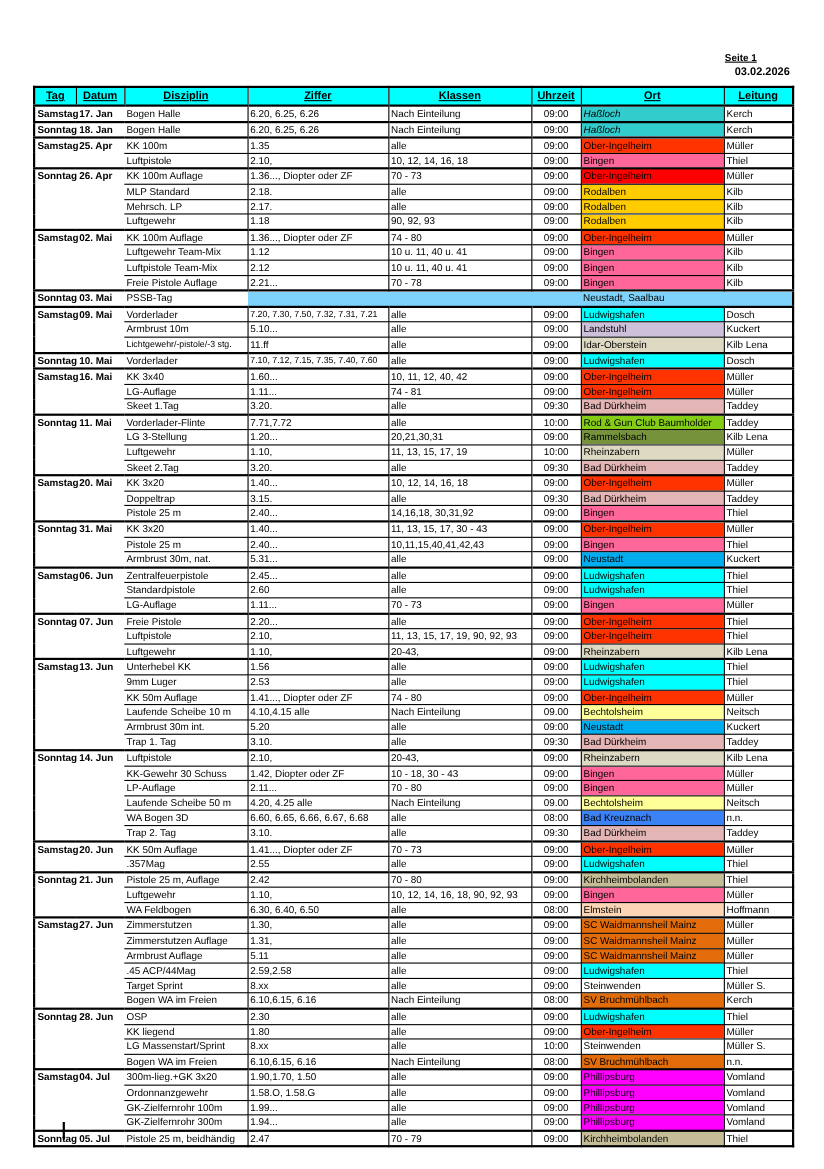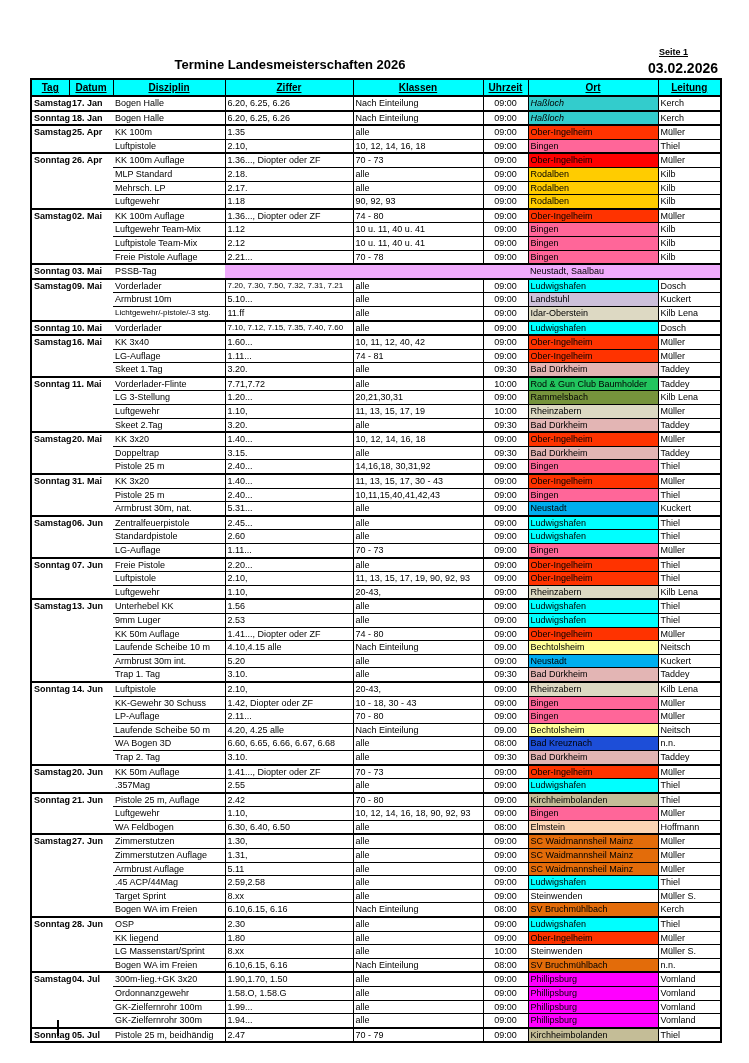--- a/index.html
+++ b/index.html
@@ -4,21 +4,21 @@
 <style>
   html,body{margin:0;padding:0;background:#fff;}
   .page{position:relative;width:749px;height:1063px;background:#ffffff;
         font-family:"Liberation Sans",sans-serif;color:#000;overflow:hidden;}
   .doc-title{position:absolute;top:21px;left:0;width:100%;text-align:center;
              font-size:12.5px;font-weight:bold;text-decoration:underline;}
   .seite{position:absolute;top:47px;right:61px;font-size:9px;font-weight:bold;
          text-decoration:underline;}
   .subtitle{position:absolute;top:57px;left:100px;width:380px;text-align:center;
             font-size:13px;font-weight:bold;}
-  .doc-date{position:absolute;top:60px;right:31px;font-size:14px;font-weight:bold;}
+  .doc-date{position:absolute;top:60px;right:31px;font-size:10px;font-weight:bold;}
   table.sched{position:absolute;top:78px;left:30px;width:690px;
               border-collapse:collapse;table-layout:fixed;border:2.5px solid #000;}
   th{background:#00FFFF;border:1.3px solid #000;border-bottom:2px solid #000;
      font-size:10px;font-weight:bold;text-decoration:underline;height:13px;
      padding:1px 0;text-align:center;overflow:hidden;}
   td{height:12.6px;line-height:12.6px;font-size:9px;padding:0 2px;
      border-bottom:1px solid #000;overflow:hidden;white-space:nowrap;}
   tr.gs td{border-top:2.2px solid #000;}
   .c-td{vertical-align:top;font-weight:bold;border-right:none;padding-left:2px;}
   .c-td .tg{display:inline-block;width:38px;}
@@ -30,21 +30,20 @@
   .c-merged{background:#EFEFEF;padding-left:305px;}
   .xs{font-size:8px;}
   .it{font-style:italic;}
   .stub{position:absolute;left:57px;top:1020px;width:1.5px;height:16px;background:#000;}
 </style>
 </head>
 <body>
 
 <div class="page">
   <div class="seite">Seite 1</div>
-  <div class="subtitle">Termine Landesmeisterschaften 2026</div>
   <div class="doc-date">03.02.2026</div>
 
   <table class="sched">
     <colgroup>
       <col style="width:38px">
         <col style="width:44px">
         <col style="width:112px">
       <col style="width:128px">
         <col style="width:130px">
         <col style="width:45px">
@@ -161,21 +160,21 @@
           <td class="c-dis">Freie Pistole Auflage</td>
           <td class="c-zif">2.21...</td>
           <td class="c-kla">70 - 78</td>
           <td class="c-uhr">09:00</td>
           <td class="c-ort" style="background: rgb(255, 102, 153);">Bingen</td>
           <td class="c-lei">Kilb</td>
         </tr>
         <tr class="gs">
           <td colspan="2" rowspan="1" class="c-td"><span class="tg">Sonntag</span><span class="dt">03. Mai</span></td>
           <td class="c-dis no-r">PSSB-Tag</td>
-          <td class="c-merged" colspan="5" style="background: #f0abfc;">Neustadt, Saalbau</td>
+          <td class="c-merged" colspan="5" style="background: #7dd3fc;">Neustadt, Saalbau</td>
         </tr>
         <tr class="gs">
           <td colspan="2" rowspan="3" class="c-td"><span class="tg">Samstag</span><span class="dt">09. Mai</span></td>
           <td class="c-dis">Vorderlader</td>
           <td class="c-zif xs">7.20, 7.30, 7.50, 7.32, 7.31, 7.21</td>
           <td class="c-kla">alle</td>
           <td class="c-uhr">09:00</td>
           <td class="c-ort" style="background: rgb(0, 255, 255);">Ludwigshafen</td>
           <td class="c-lei">Dosch</td>
         </tr>
@@ -228,21 +227,21 @@
           <td class="c-uhr">09:30</td>
           <td class="c-ort" style="background: rgb(227, 181, 180);">Bad Dürkheim</td>
           <td class="c-lei">Taddey</td>
         </tr>
         <tr class="gs">
           <td colspan="2" rowspan="4" class="c-td"><span class="tg">Sonntag</span><span class="dt">11. Mai</span></td>
           <td class="c-dis">Vorderlader-Flinte</td>
           <td class="c-zif">7.71,7.72</td>
           <td class="c-kla">alle</td>
           <td class="c-uhr">10:00</td>
-          <td class="c-ort" style="background: #22c55e;">Rod &amp; Gun Club Baumholder</td>
+          <td class="c-ort" style="background: #84cc16;">Rod &amp; Gun Club Baumholder</td>
           <td class="c-lei">Taddey</td>
         </tr>
         <tr>
           <td class="c-dis">LG 3-Stellung</td>
           <td class="c-zif">1.20...</td>
           <td class="c-kla">20,21,30,31</td>
           <td class="c-uhr">09:00</td>
           <td class="c-ort" style="background: rgb(118, 147, 60);">Rammelsbach</td>
           <td class="c-lei">Kilb Lena</td>
         </tr>
@@ -442,21 +441,21 @@
           <td class="c-kla">Nach Einteilung</td>
           <td class="c-uhr">09.00</td>
           <td class="c-ort" style="background: rgb(255, 255, 153);">Bechtolsheim</td>
           <td class="c-lei">Neitsch</td>
         </tr>
         <tr>
           <td class="c-dis">WA Bogen 3D</td>
           <td class="c-zif">6.60, 6.65, 6.66, 6.67, 6.68</td>
           <td class="c-kla">alle</td>
           <td class="c-uhr">08:00</td>
-          <td class="c-ort" style="background: #1d4ed8;">Bad Kreuznach</td>
+          <td class="c-ort" style="background: #3b82f6;">Bad Kreuznach</td>
           <td class="c-lei">n.n.</td>
         </tr>
         <tr>
           <td class="c-dis">Trap 2. Tag</td>
           <td class="c-zif">3.10.</td>
           <td class="c-kla">alle</td>
           <td class="c-uhr">09:30</td>
           <td class="c-ort" style="background: rgb(227, 181, 180);">Bad Dürkheim</td>
           <td class="c-lei">Taddey</td>
         </tr>

